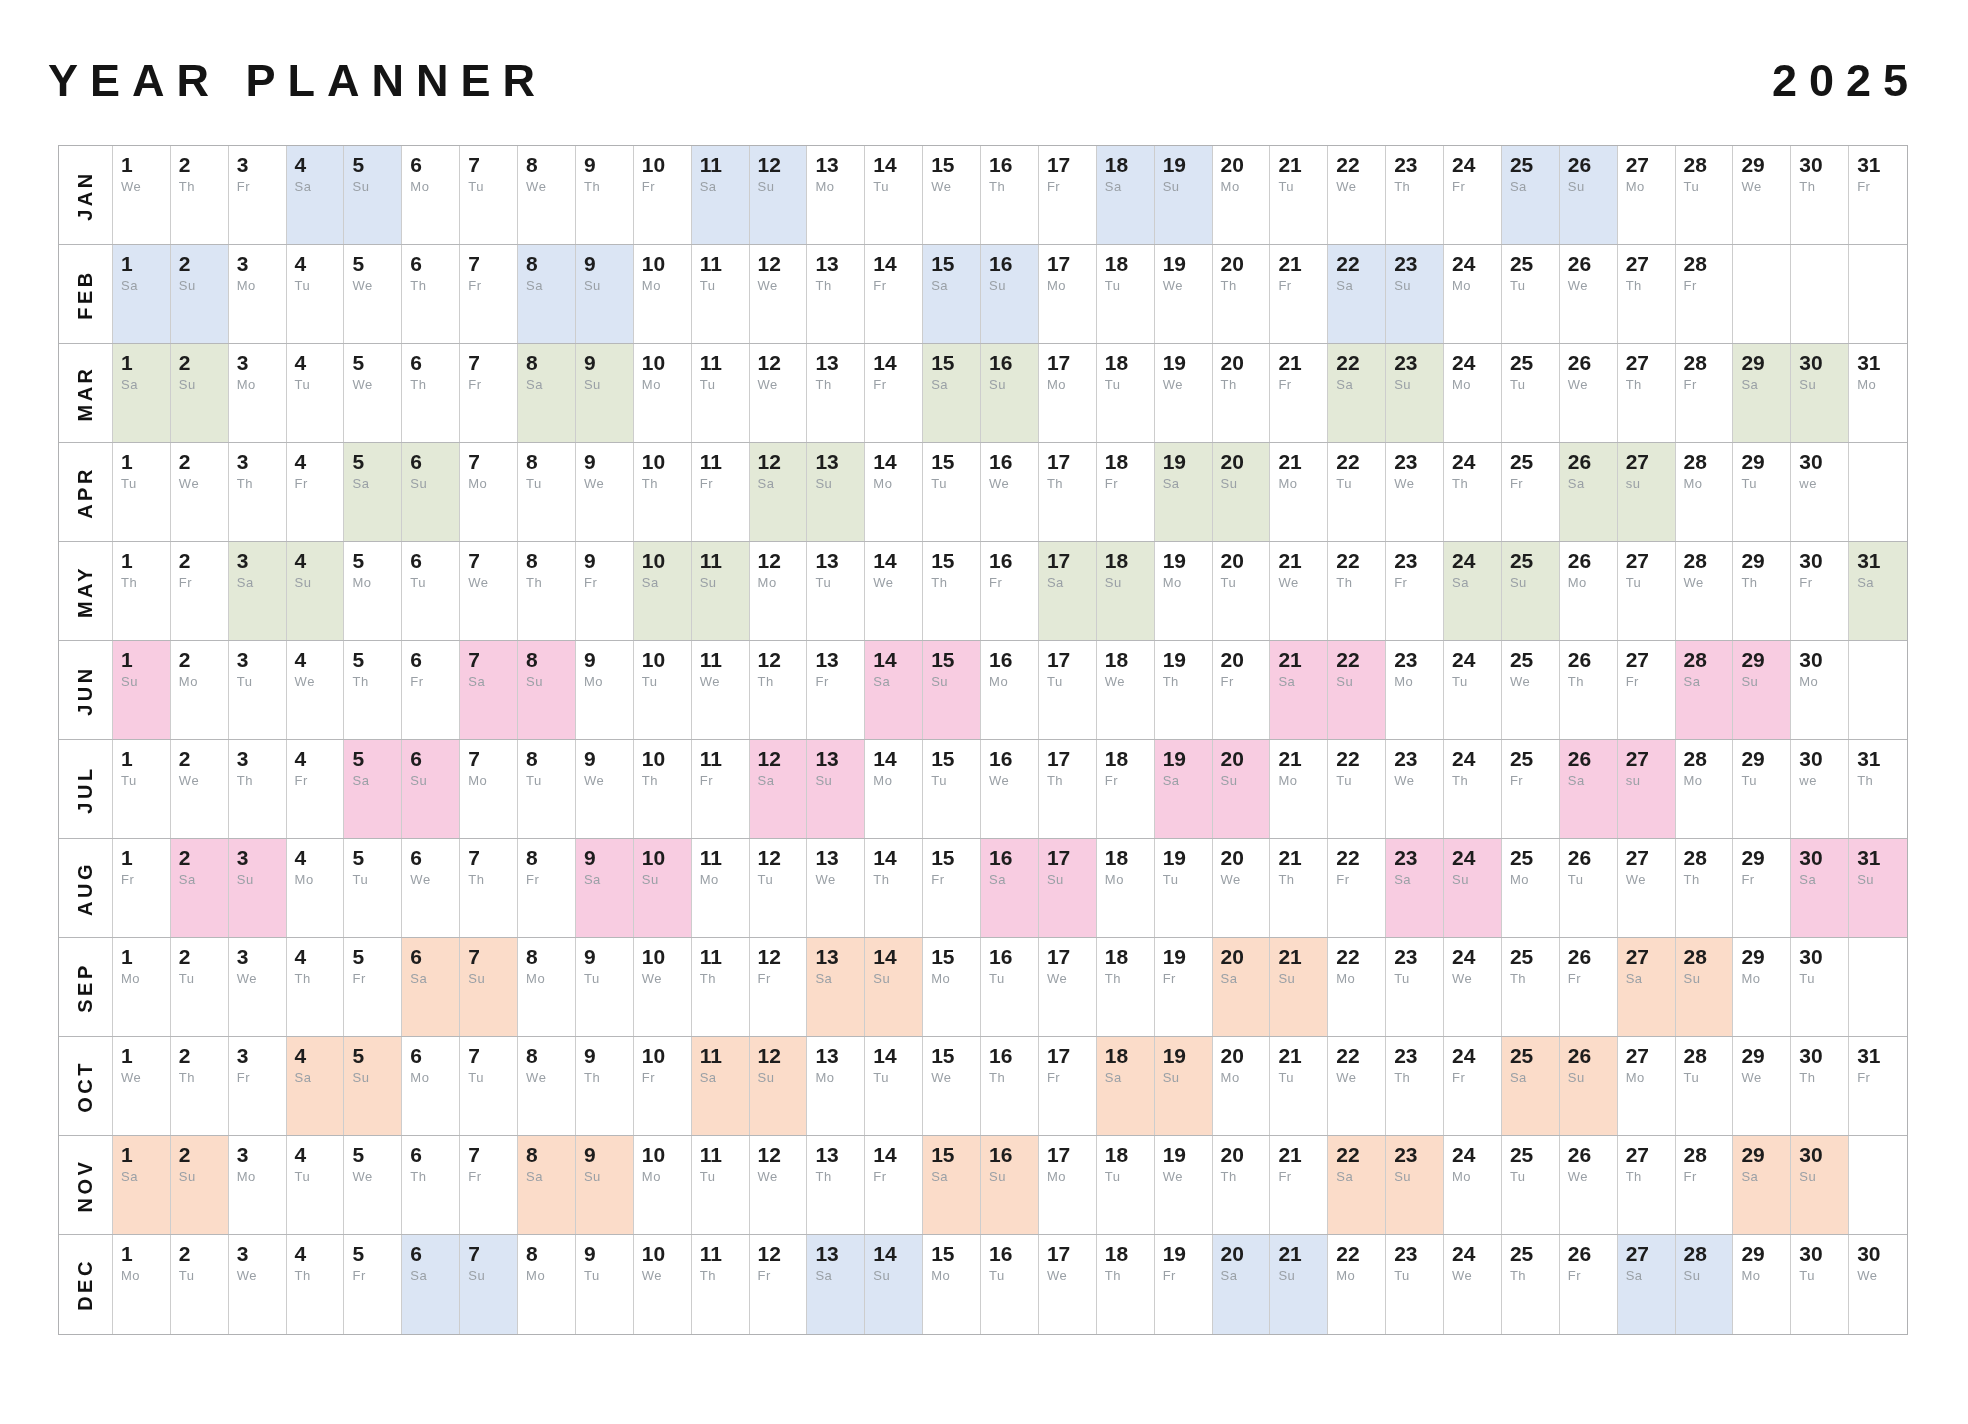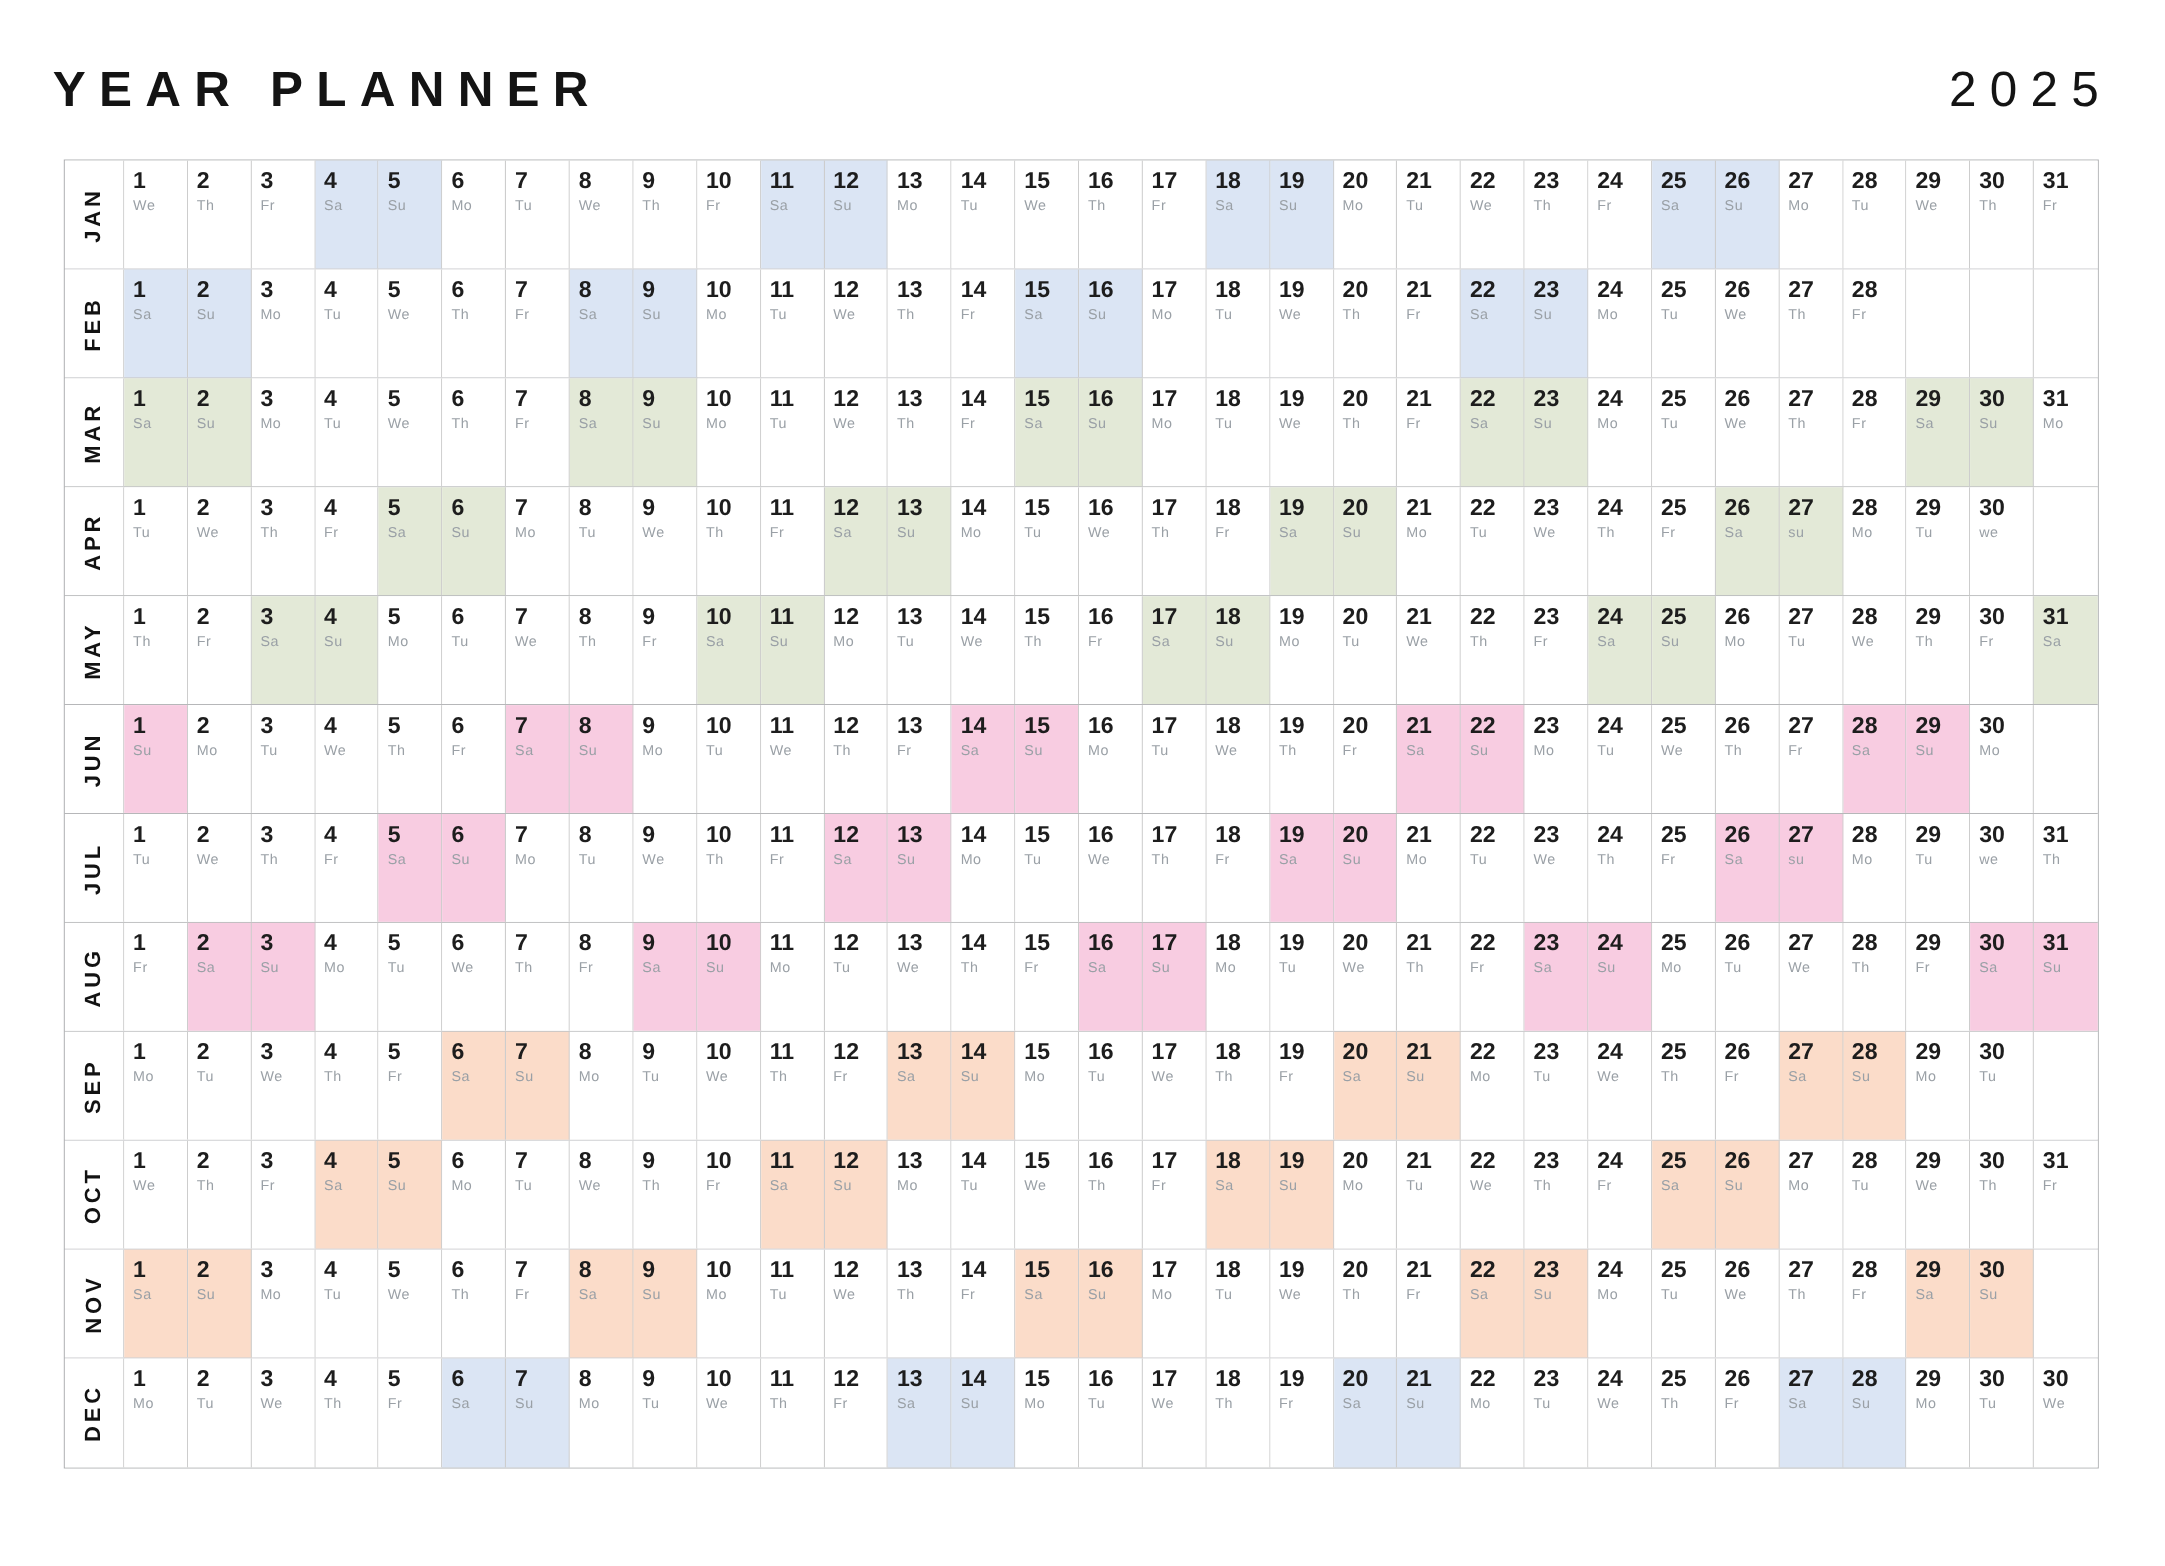--- a/index.html
+++ b/index.html
@@ -7,21 +7,21 @@
     width:1968px;height:1424px;background:#ffffff;position:relative;overflow:hidden;
     font-family:"Liberation Sans", sans-serif;
   }
   .title{
     position:absolute;left:48px;top:58px;
     font-size:45px;font-weight:700;letter-spacing:12px;color:#141414;line-height:1;
     white-space:nowrap;
   }
   .year{
     position:absolute;right:48px;top:58px;
-    font-size:45px;font-weight:400;letter-spacing:12px;color:#141414;line-height:1;
+    font-size:45px;font-weight:700;letter-spacing:12px;color:#141414;line-height:1;
     white-space:nowrap;
   }
   .grid{
     position:absolute;left:58px;top:145px;width:1850px;
     border:1px solid #b0b1b3;box-sizing:border-box;background:#ffffff;
   }
   .month-row{
     display:grid;grid-template-columns:54px repeat(31,1fr);
     height:99px;box-sizing:border-box;border-bottom:1px solid #b6b7b9;
   }

